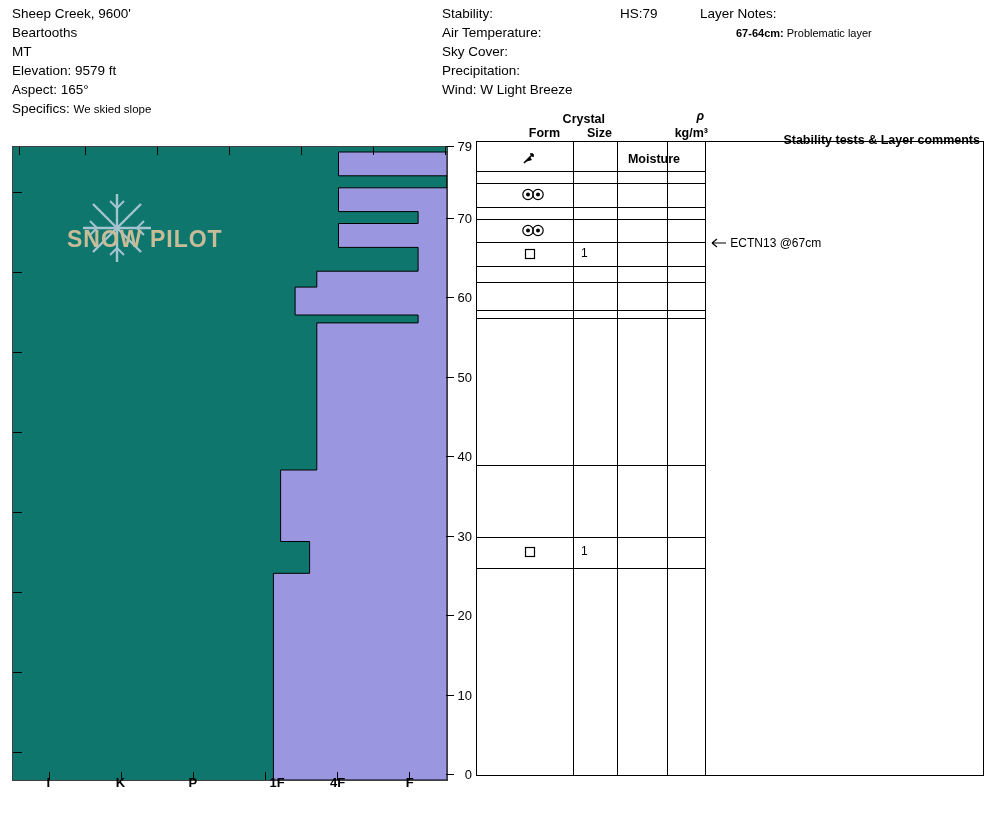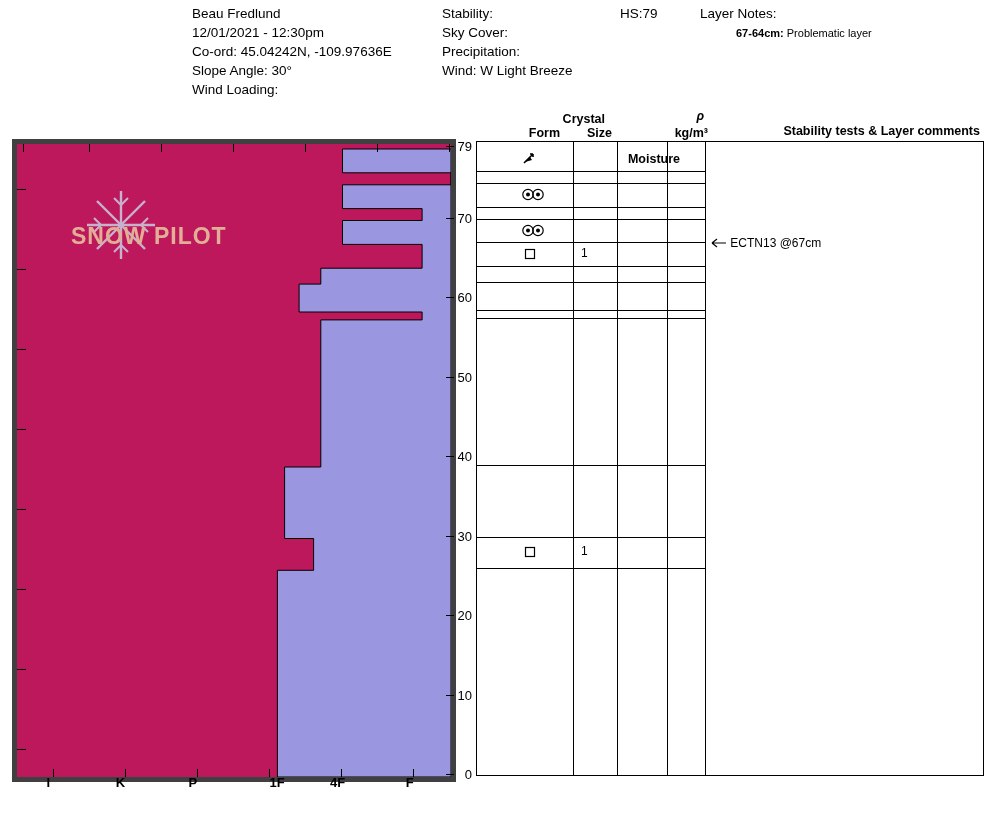--- a/index.html
+++ b/index.html
@@ -25,21 +25,21 @@
   #col3{left:442px;width:200px;}
   #col4{left:620px;width:72px;}
   #col5{left:700px;width:290px;}
   .layer-note-row{margin-top:4px;margin-left:28px;font-size:11px;white-space:nowrap;padding-left:8px;}
   .layer-note-depth{font-weight:bold;}
 
   
   #plotarea{position:absolute;left:0;top:120px;width:994px;height:660px;}
 
   
-  #hgraph{position:absolute;left:12px;top:19px;width:434px;height:633px;border:5px solid #404040;background:#be185d;}
+  #hgraph{position:absolute;left:12px;top:26px;width:434px;height:633px;border:1px solid #404040;background:#0f766e;}
   
   #depthaxis{position:absolute;left:446px;top:21px;width:30px;height:633px;}
   
   #grid{position:absolute;left:476px;top:21px;width:506px;height:633px;border:1px solid #000;}
 
   .vline{position:absolute;top:0;bottom:0;width:1px;background:#000;}
   .hline{position:absolute;left:0;right:0;height:1px;background:#000;}
 
   .colhdr{position:absolute;text-align:right;font-size:12.5px;font-weight:bold;}
 
@@ -64,41 +64,46 @@
   .sizecell{position:absolute;font-size:12px;}
   .comment{position:absolute;font-size:12px;white-space:nowrap;}
 
   svg{display:block;}
 </style>
 </head>
 <body>
 
 <div id="header">
 
-
-  <div class="hdr-col" id="col2">
-    <div class="hdr-line">Beau  Fredlund</div>
-    <div class="hdr-line">12/01/2021 - 12:30pm</div>
-    <div class="hdr-line">
-      <span class="b">Co-ord:</span>
-      <span>45.04242N, -109.97636E</span>
-    </div>
-    <div class="hdr-line">
-      <span class="b">Slope Angle:</span>
-      <span>30°</span>
-    </div>
-    <div class="hdr-line">
-      <span class="b">Wind Loading:</span>
-      <span></span>
-    </div>
-  </div>
+  <div class="hdr-col" id="col1">
+    <div class="hdr-line">Sheep Creek, 9600'</div>
+    <div class="hdr-line">Beartooths</div>
+    <div class="hdr-line">MT</div>
+    <div class="hdr-line">
+      <span class="b">Elevation:</span>
+      <span>9579 ft</span>
+    </div>
+    <div class="hdr-line">
+      <span class="b">Aspect:</span>
+      <span>165°</span>
+    </div>
+    <div class="hdr-line">
+      <span class="b">Specifics:</span>
+      <span class="sm">We skied slope</span>
+    </div>
+  </div>
+
 
   <div class="hdr-col" id="col3">
     <div class="hdr-line">
       <span class="b">Stability:</span>
+      <span></span>
+    </div>
+    <div class="hdr-line">
+      <span class="b">Air Temperature:</span>
       <span></span>
     </div>
     <div class="hdr-line">
       <span class="b">Sky Cover:</span>
       <span></span>
     </div>
     <div class="hdr-line">
       <span class="b">Precipitation:</span>
       <span></span>
     </div>
@@ -124,21 +129,21 @@
 </div>
 
 <div id="plotarea">
 
   <div class="colhdr" style="left:545px;top:-8px;width:60px;">Crystal</div>
   <div class="colhdr" style="left:500px;top:6px;width:60px;">Form</div>
   <div class="colhdr" style="left:562px;top:6px;width:50px;">Size</div>
   <div class="colhdr" style="left:610px;top:6px;width:70px;margin-top:26px;">Moisture</div>
   <div class="colhdr" style="left:664px;top:-11px;width:40px;font-style:italic;">ρ</div>
   <div class="colhdr" style="left:660px;top:6px;width:48px;">kg/m³</div>
-  <div class="colhdr" style="left:705px;top:4px;width:275px;">Stability tests &amp; Layer comments</div>
+  <div class="colhdr" style="left:705px;top:13px;width:275px;">Stability tests &amp; Layer comments</div>
 
   <div id="hgraph">
 
     <div id="logo">
       <svg width="170" height="80" viewBox="0 0 170 80">
         <g stroke="#c9d7e8" stroke-width="2.4" fill="none" opacity="0.95">
           <g transform="translate(58,36)">
             <line x1="-34" y1="0" x2="34" y2="0"></line>
             <line x1="0" y1="-34" x2="0" y2="34"></line>
             <line x1="-24" y1="-24" x2="24" y2="24"></line>

